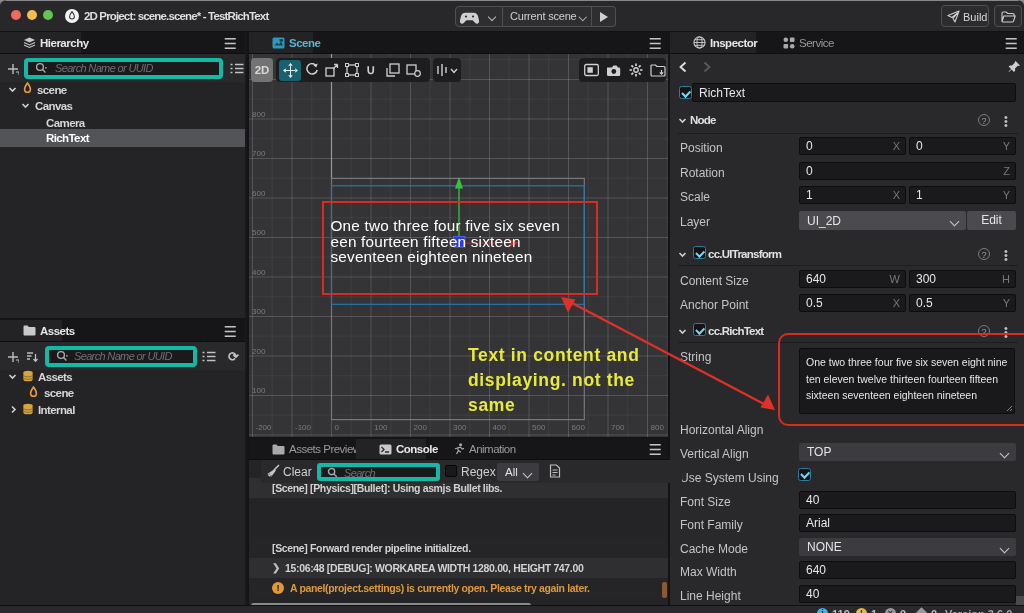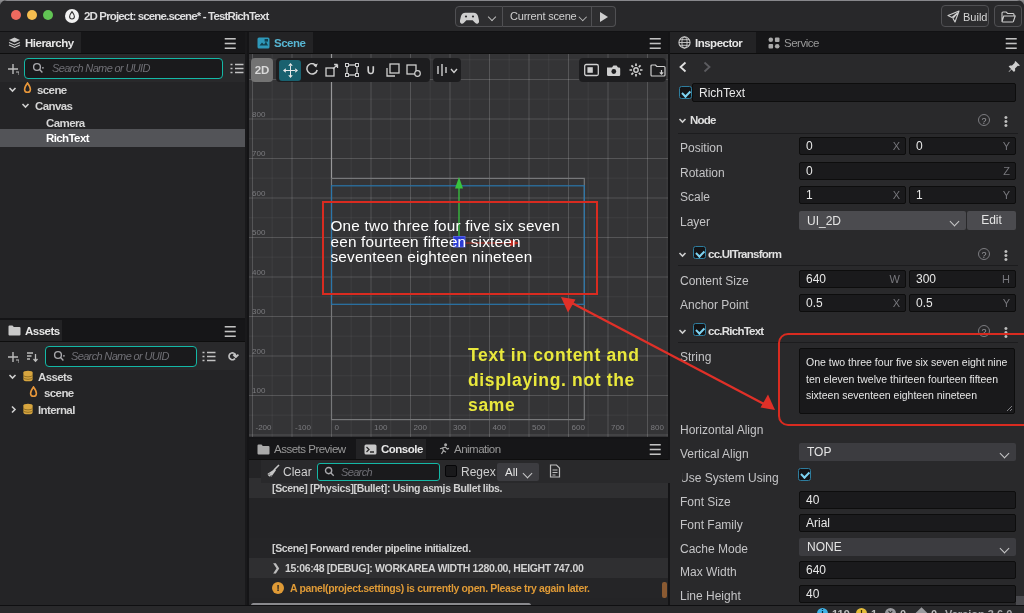--- a/index.html
+++ b/index.html
@@ -1,24 +1,24 @@
 <!DOCTYPE html>
 <html><head><meta charset="utf-8"><title>t</title>
 <style>
 *{margin:0;padding:0;box-sizing:border-box}
 html,body{width:1024px;height:613px;overflow:hidden;background:linear-gradient(180deg,#939395 0,#55555a 6px,#1a1a1c 14px)}
 body{font-family:"Liberation Sans",sans-serif;-webkit-font-smoothing:antialiased}
 #root{position:absolute;left:0;top:0;width:1024px;height:613px;background:#19191b;overflow:hidden;border-radius:7px 7px 0 0}
 .abs{position:absolute}
 .tabbar{position:absolute;background:#161618;border-bottom:1px solid #0e0e0e}
-.tab{position:absolute;top:0;height:100%;display:flex;align-items:center;gap:4px;padding:0 8px;color:#9a9a9a;font-size:11.5px;letter-spacing:-0.5px;white-space:nowrap}
+.tab{position:absolute;top:0;height:100%;display:flex;align-items:center;gap:4px;padding:0 23px;color:#9a9a9a;font-size:11.5px;letter-spacing:-0.5px;white-space:nowrap}
 .tab.active{background:#232325;color:#dcdcdc}
 .tab svg,.sbox svg,.logrow span{flex:none}
 .ham{position:absolute;color:#c2c2c2;font-size:15px;line-height:1}
-.sbox{position:absolute;background:#1a1a1c;border:1px solid #14b8a6;border-radius:4px;display:flex;align-items:center;color:#74747a}
+.sbox{position:absolute;background:#1a1a1c;border:4px solid #14b8a6;border-radius:4px;display:flex;color:#74747a}
 .sbox .ph{font-style:italic;font-size:11px;color:#6f6f75;letter-spacing:-0.65px}
 .treerow{position:absolute;left:0;width:100%;height:17px;display:flex;align-items:center;font-size:11.5px;color:#d6d6d6;letter-spacing:-0.6px}
 .ibox{position:absolute;background:#1a1a1c;border:1px solid #0d0d0d;border-radius:2px;color:#e8e8e8;font-size:12px;display:flex;align-items:center;padding:0 6px}
 .ibox .sfx{position:absolute;right:5px;color:#77777c;font-size:11px}
 .drop{position:absolute;background:#3c3c40;border-radius:2px;color:#e4e4e4;font-size:12px;display:flex;align-items:center;padding:0 8px}
 .drop:after{content:"";position:absolute;right:8px;top:7px;width:6px;height:6px;border-right:1.5px solid #c8c8c8;border-bottom:1.5px solid #c8c8c8;transform:rotate(45deg)}
 .lbl{position:absolute;color:#c4c4c6;font-size:12px}
 .hdr{position:absolute;color:#e0e0e0;font-size:11.5px;font-weight:700;letter-spacing:-0.75px}
 .rul{fill:#7b7b7f;font-size:8px;font-family:"Liberation Sans",sans-serif}
 .logrow{position:absolute;left:0;width:100%;height:20px;display:flex;align-items:center;font-size:10.5px;font-weight:600;color:#d2d2d2;padding-left:23px;letter-spacing:-0.35px}

